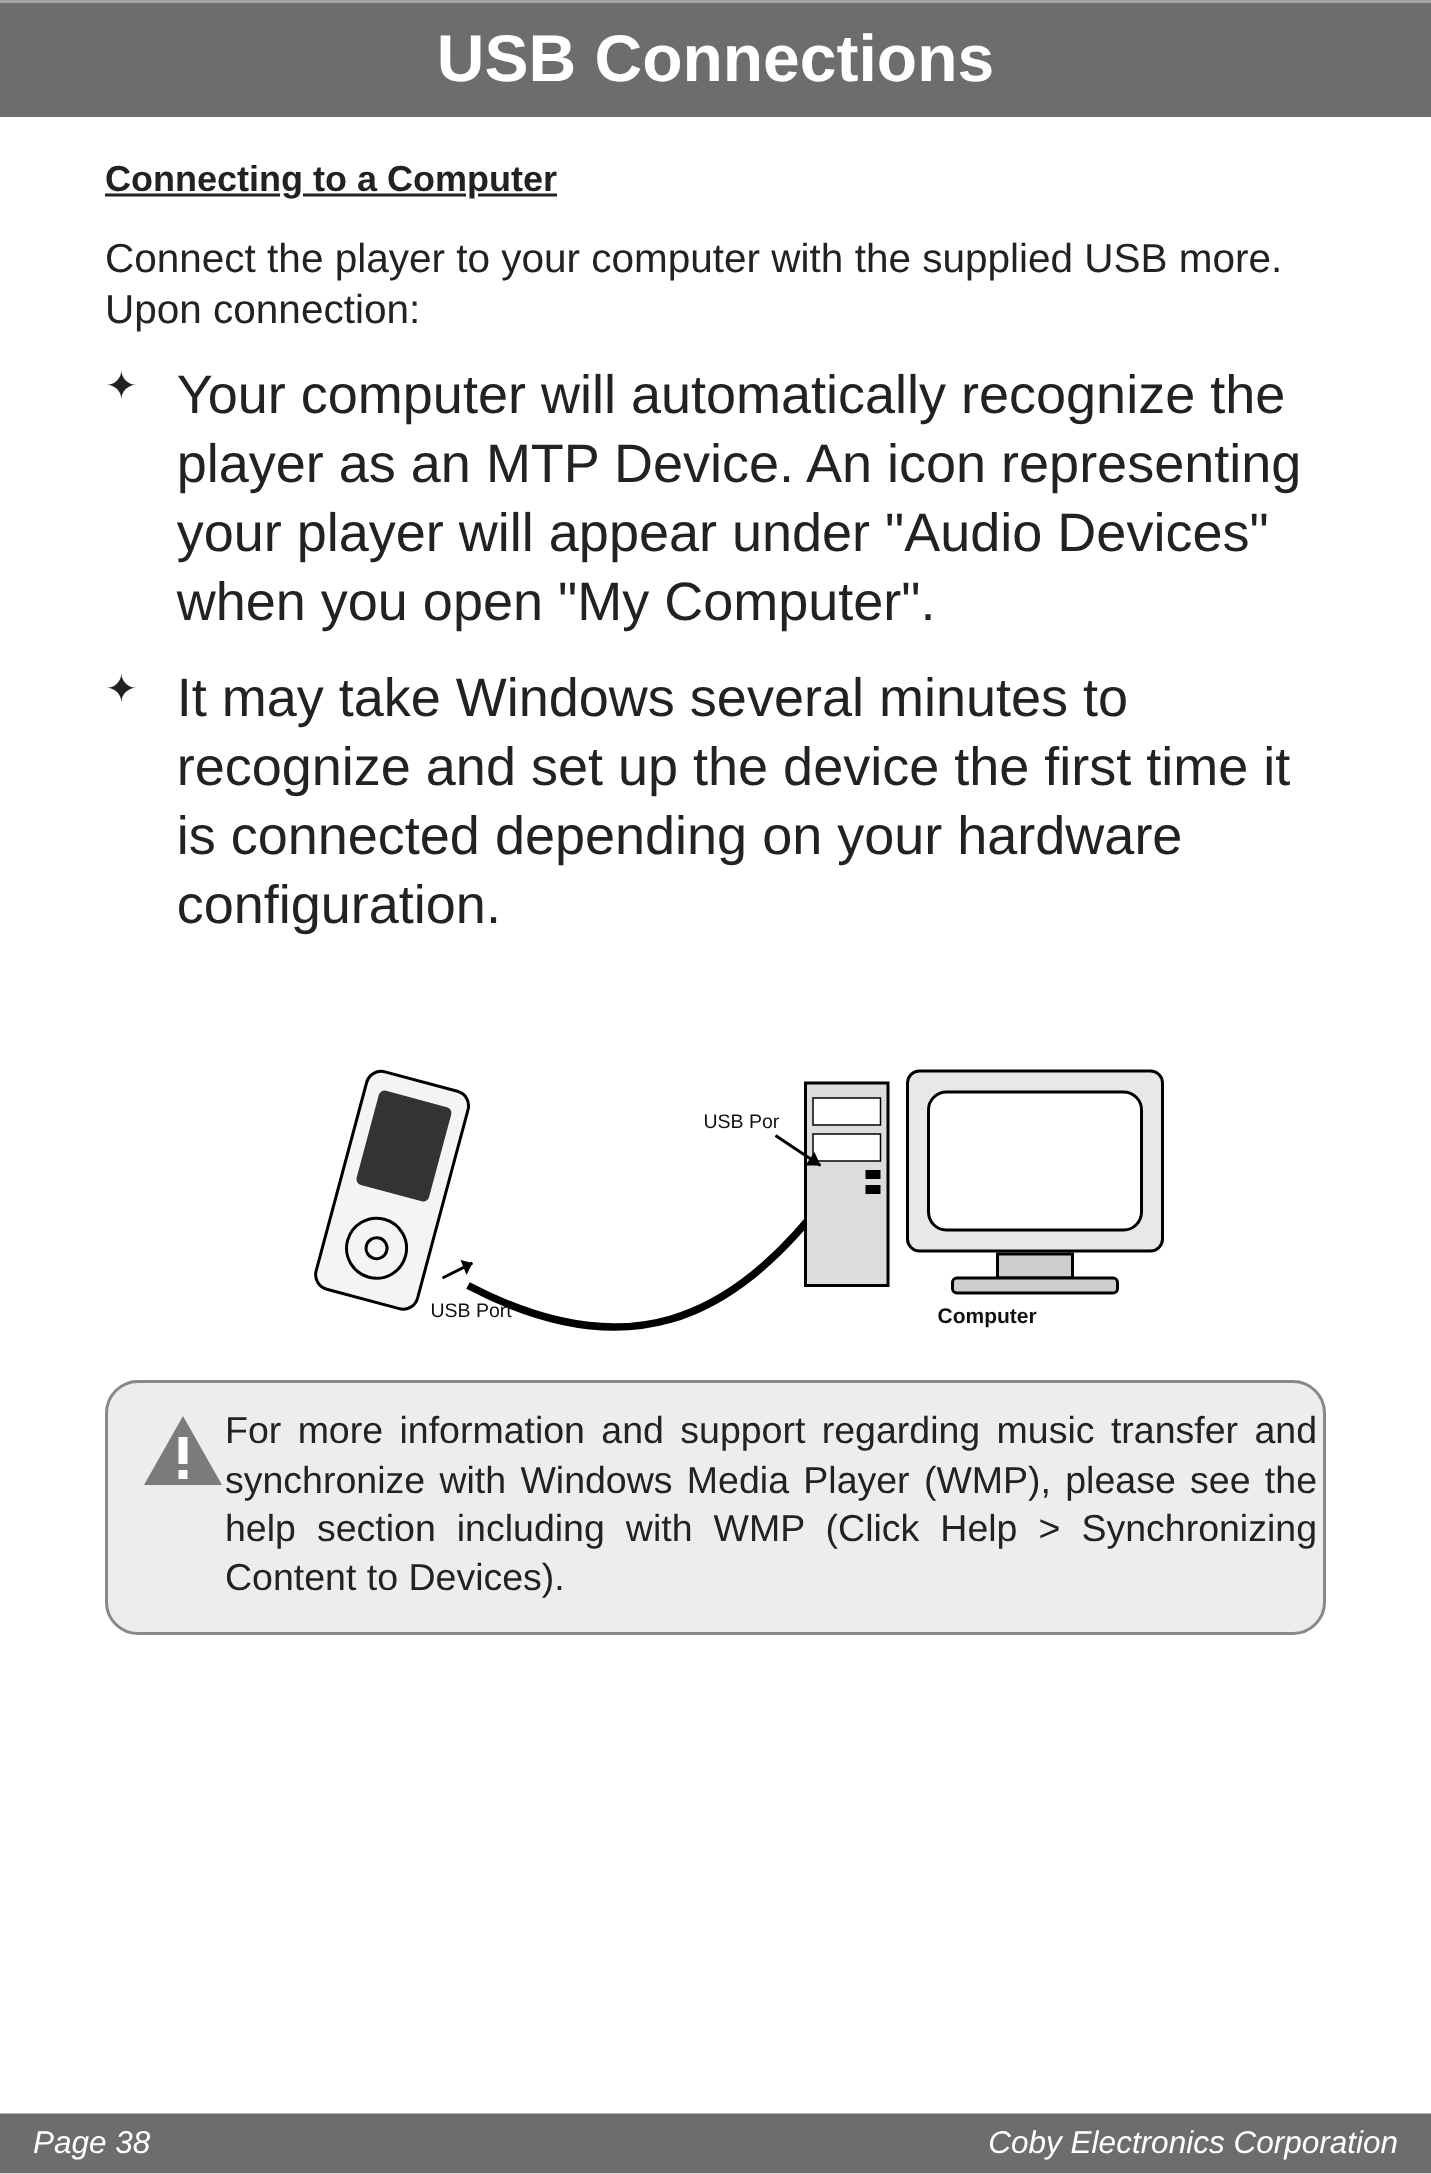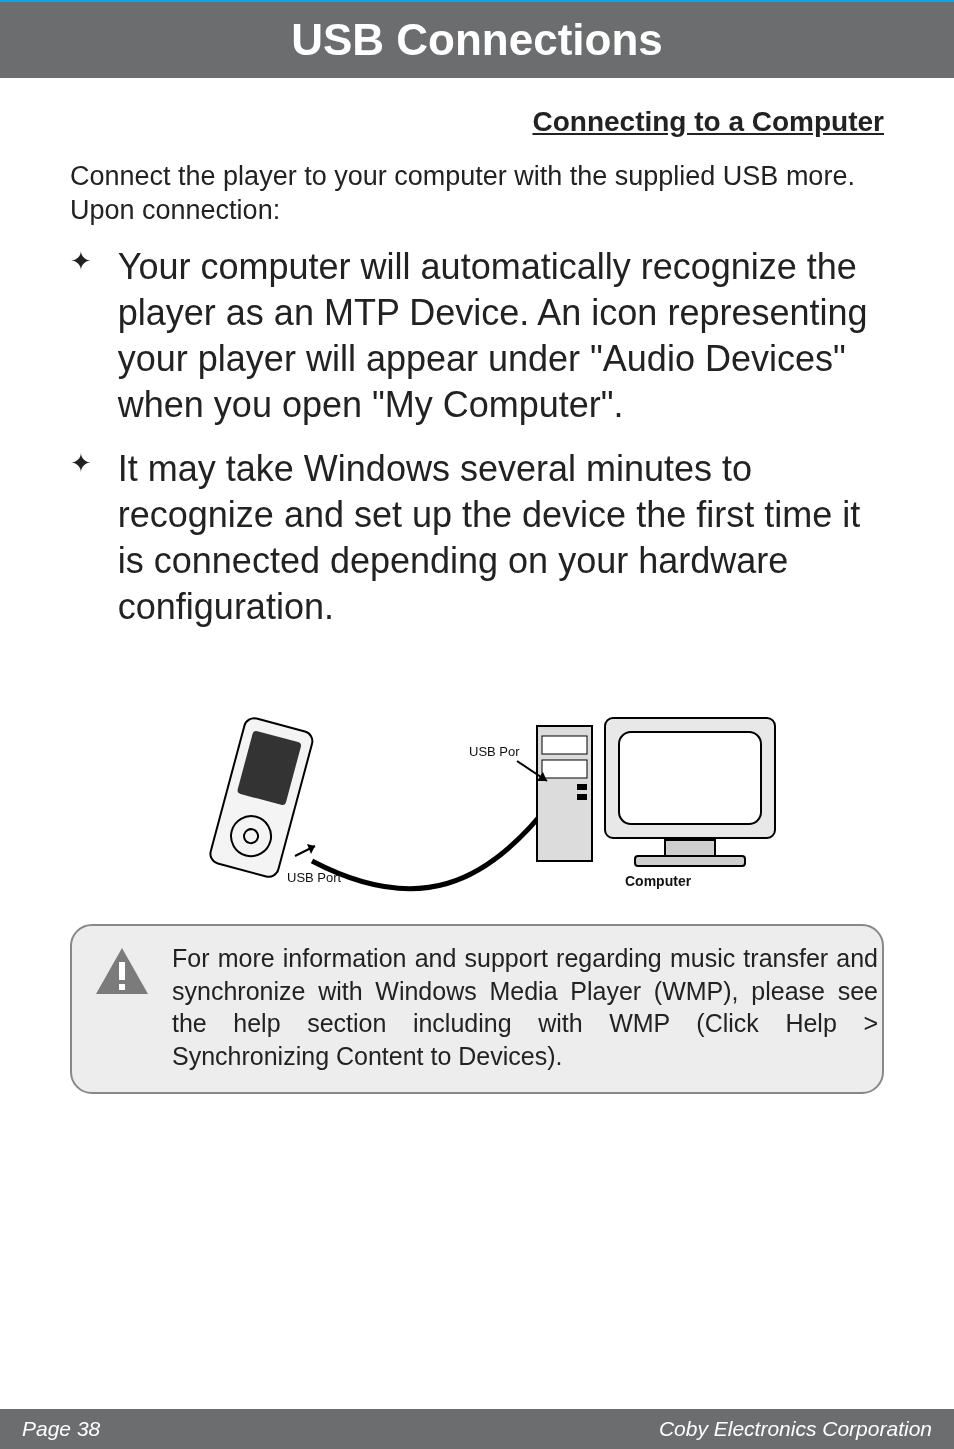--- a/index.html
+++ b/index.html
@@ -1,34 +1,34 @@
 <!DOCTYPE html>
 <html><head>
 <meta charset="utf-8">
 <style>
   * { box-sizing: border-box; margin: 0; padding: 0; }
   html, body { width: 954px; height: 1449px; font-family: Arial, Helvetica, sans-serif; background: #fff; color: #222; }
   .page { width: 954px; height: 1449px; position: relative; display: flex; flex-direction: column; }
 
-  .title-bar { background: #6b6d6e; color: #fff; height: 78px; display: flex; align-items: center; justify-content: center; font-size: 44px; font-weight: 600; font-family: "Trebuchet MS", Arial, sans-serif; border-top: 2px solid #0ea5e9; }
+  .title-bar { background: #6b6d6e; color: #fff; height: 78px; display: flex; align-items: center; justify-content: center; font-size: 44px; font-weight: 600; font-family: "Trebuchet MS", Arial, sans-serif; border-top: 2px solid #a3a3a3; }
 
   .content { padding: 28px 70px 0 70px; flex: 1; display: flex; flex-direction: column; }
 
-  .h1 { font-size: 28px; font-weight: bold; text-decoration: underline; margin-bottom: 22px; font-family: "Trebuchet MS", Arial, sans-serif; text-align: right; }
+  .h1 { font-size: 24px; font-weight: bold; text-decoration: underline; margin-bottom: 22px; font-family: "Trebuchet MS", Arial, sans-serif; }
 
   .para { font-size: 27px; line-height: 1.25; margin-bottom: 16px; }
 
   ul.bullets { list-style: none; padding: 0; margin: 0 0 18px 0; }
   ul.bullets li { display: flex; align-items: flex-start; gap: 26px; margin-bottom: 18px; }
   ul.bullets li .star { flex: 0 0 auto; font-size: 26px; line-height: 1.2; padding-top: 2px; }
   ul.bullets li .bt { font-size: 36px; line-height: 1.28; flex: 1; }
 
   .diagram-wrap { display:flex; justify-content:center; margin: 20px 0 28px; }
 
-  .note-box { border: 2px solid #888; border-radius: 22px; background: #ededed; padding: 16px 4px 20px 22px; display: flex; gap: 22px; margin-bottom: 46px; }
+  .note-box { border: 2px solid #888; border-radius: 22px; background: #ededed; padding: 16px 4px 20px 22px; display: flex; margin-bottom: 46px; }
   .warn-icon { flex: 0 0 auto; margin-top: 4px; }
   .note-text { font-size: 25px; line-height: 1.3; text-align: justify; }
 
   .h2 { font-size: 29px; font-weight: bold; margin-bottom: 20px; font-family: "Trebuchet MS", Arial, sans-serif; }
 
   .footer { margin-top: auto; background: #6b6d6e; color: #ffffff; height: 40px; display: flex; align-items: center; justify-content: space-between; padding: 0 22px; font-style: italic; font-size: 21px; font-family: "Trebuchet MS", Arial, sans-serif; }
 
   .dlabel { font-size: 13px; fill: #111; font-family: Arial; }
   .dlabel-b { font-size: 14px; font-weight: bold; fill: #111; font-family: Arial; }
 </style>

